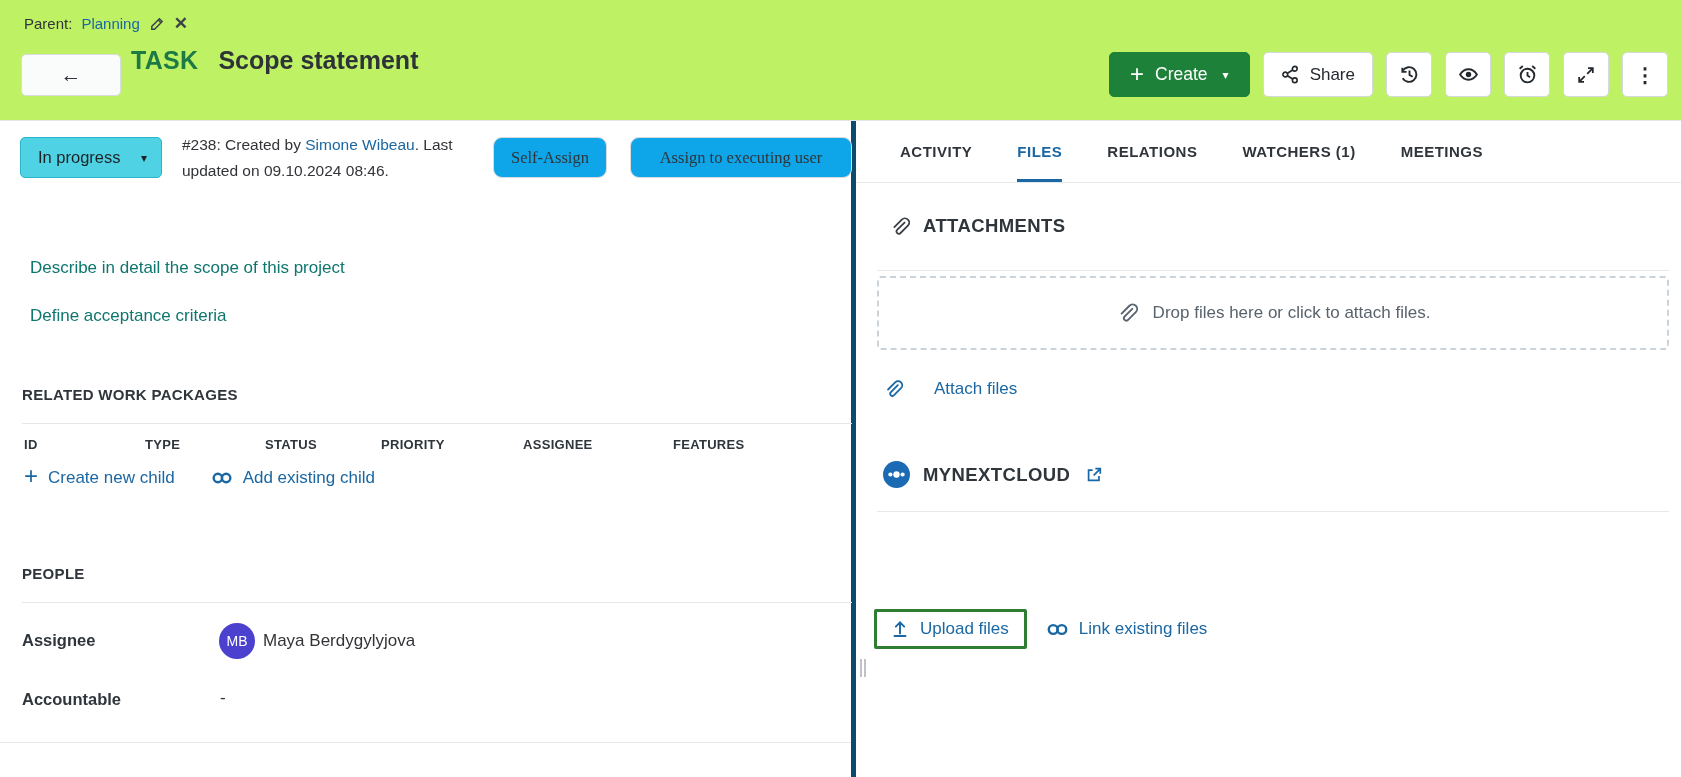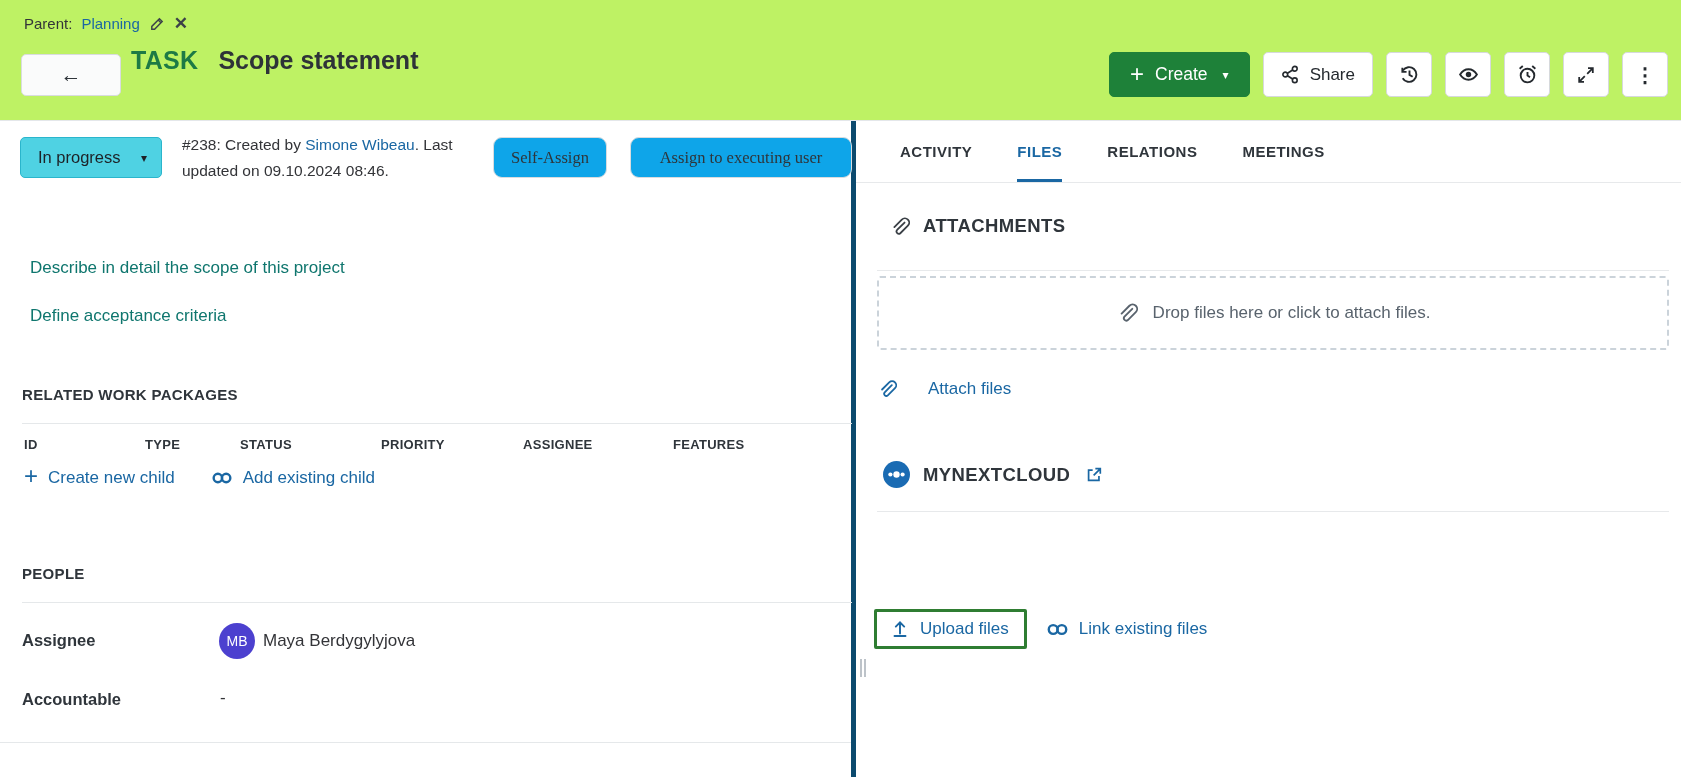--- a/index.html
+++ b/index.html
@@ -76,21 +76,21 @@
   .sec-heading { position:absolute; left:22px; font-size:15px; font-weight:bold; color:#2F353B; letter-spacing:0.3px; }
   .h-related { top:265px; }
   .h-people  { top:444px; }
   .hr-left { position:absolute; left:22px; width:830px; height:1px; background:#E5E8EA; }
   .hr-related { top:302px; }
   .hr-people  { top:481px; }
 
   .thead span { position:absolute; top:316px; font-size:13px; font-weight:bold; color:#2F353B; letter-spacing:0.3px; }
   .col-id       { left:24px; }
   .col-type     { left:145px; }
-  .col-status   { left:240px;text-align:center; }
+  .col-status   { left:265px;text-align:center; }
   .col-priority { left:381px; }
   .col-assignee { left:523px; }
   .col-features { left:673px; }
 
   .child-links { position:absolute; left:24px; top:346px; display:flex; align-items:center; gap:36px; }
   .blue-link { display:flex; align-items:center; gap:10px; color:#1A67A3; font-size:17px; cursor:pointer; }
   .plus-glyph { font-size:24px; font-weight:300; line-height:1; margin-top:-3px; }
 
   .field-label { position:absolute; left:22px; font-size:16.5px; font-weight:bold; color:#2F353B; }
   .lbl-assignee { top:510px; }
@@ -120,21 +120,21 @@
 
   .dropzone {
     position:absolute; left:21px; width:792px;
     border:2px dashed #CBD3DA; border-radius:3px;
     display:flex; align-items:center; justify-content:center; gap:15px;
     color:#59636D; font-size:17px; cursor:pointer;
   }
   .dz-attach { top:155px; height:74px; }
   .dz-nc { top:396px; height:81px; }
 
-  .attach-link { position:absolute; left:21px; top:258px;gap:31px; }
+  .attach-link { position:absolute; left:27px; top:258px;gap:31px; }
   .nc-logo { width:27px; height:27px; }
   .ext-link { color:#1A67A3; margin-left:2px; cursor:pointer; }
 
   .nc-actions { position:absolute; left:18px; top:488px; display:flex; align-items:center; }
   .upload-box {
     border:3px solid #2F7D32; border-radius:2px; padding:7px 15px 7px 13px;
   }
   .link-existing { margin-left:19px; }
 
   .drag-handle { position:absolute; left:4px; top:538px; display:flex; gap:2px; }
@@ -283,20 +283,21 @@
 
     <div class="drag-handle">
         <i></i>
         <i></i>
       </div>
 
     <nav class="tabs-row">
       <span class="tab">ACTIVITY</span>
       <span class="tab active">FILES</span>
       <span class="tab">RELATIONS</span>
+      <span class="tab">WATCHERS (1)</span>
       <span class="tab">MEETINGS</span>
     </nav>
 
     <div class="files-heading attach-heading">
       <span>
         <svg width="21" height="21" viewBox="0 0 20 20" fill="none" stroke="#3A4046" stroke-width="1.7" stroke-linecap="round">
           <path d="M14.8 6.2l-7.1 7.1a2.2 2.2 0 0 0 3.1 3.1l7.2-7.2a4.1 4.1 0 0 0-5.8-5.8L5.1 10.5"></path>
         </svg>
       </span>
       <span class="h-text">ATTACHMENTS</span>

